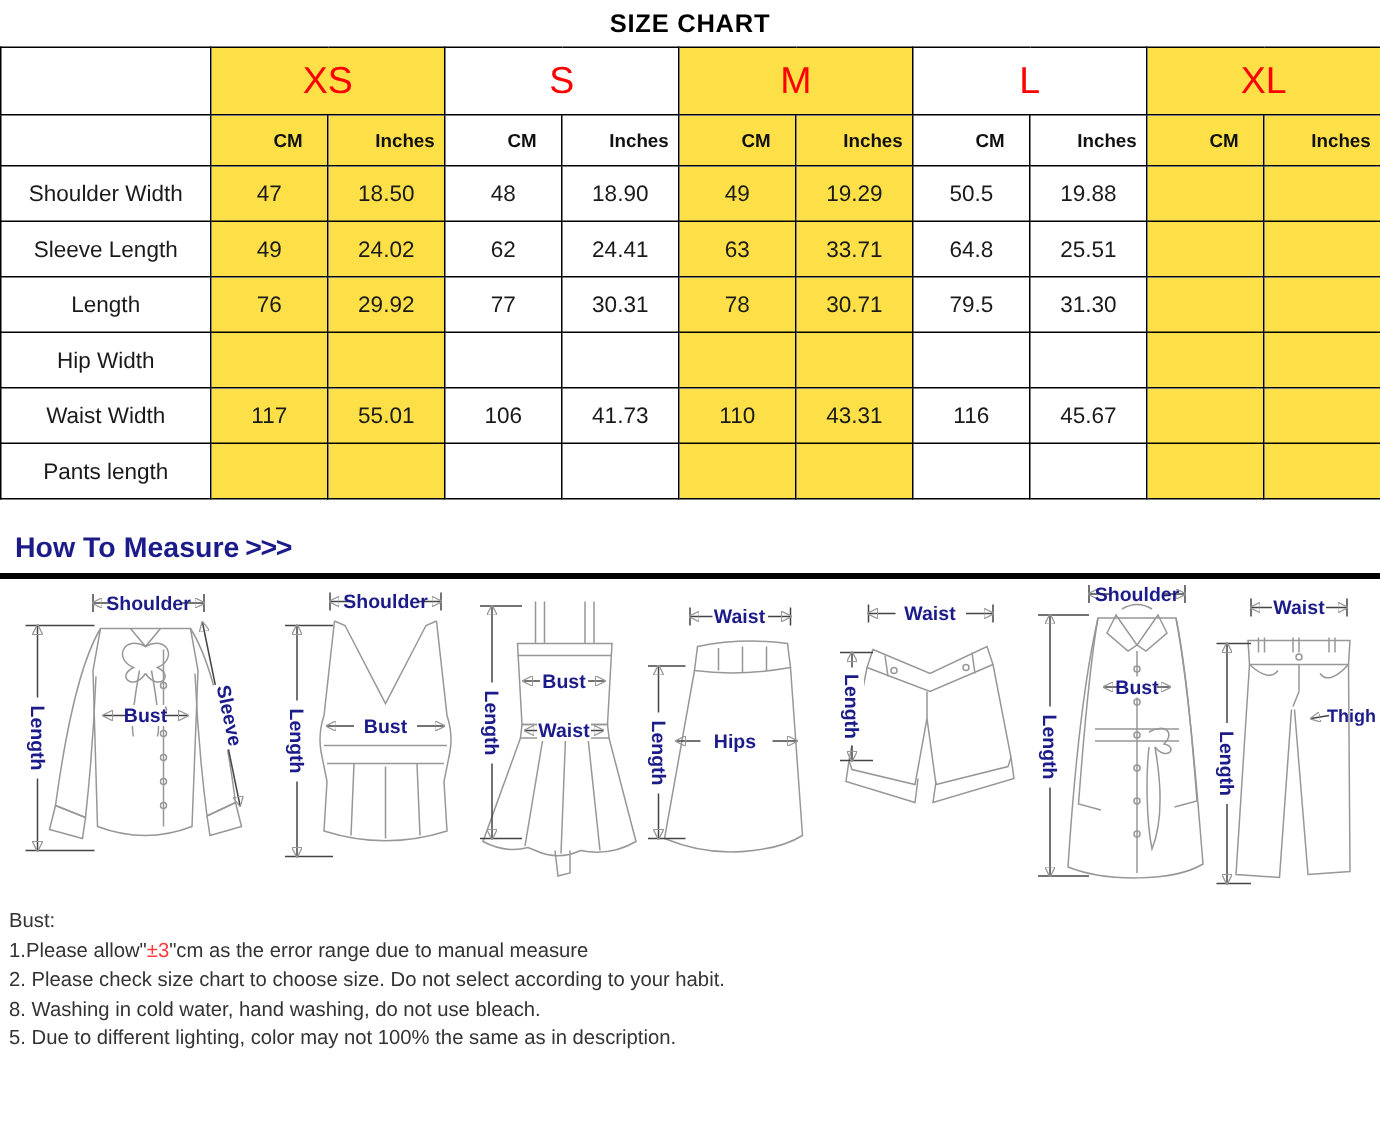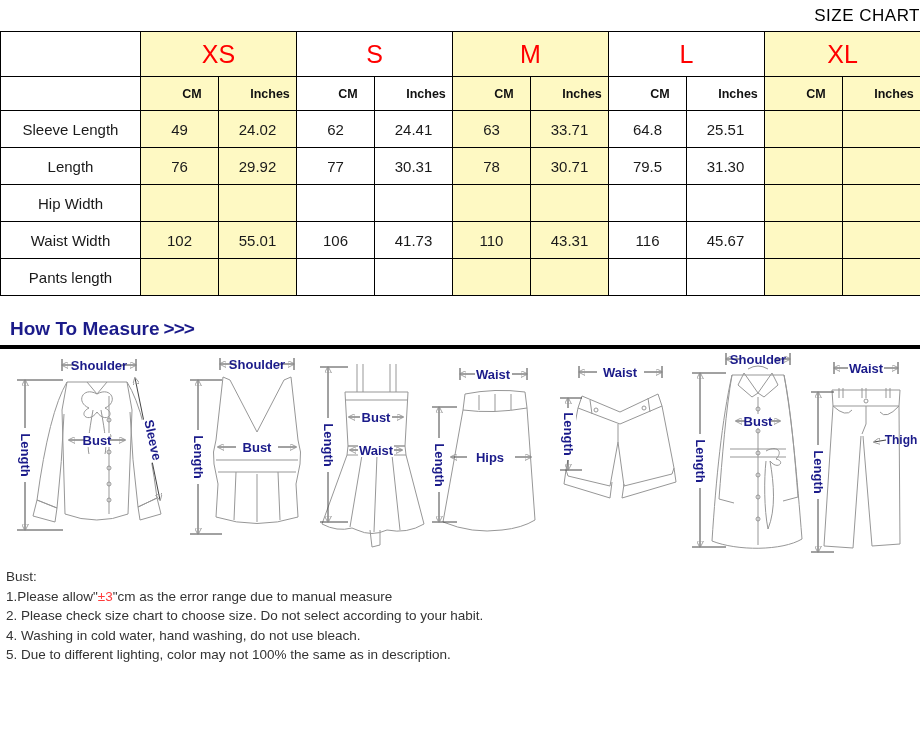--- a/index.html
+++ b/index.html
@@ -1,29 +1,29 @@
 <!DOCTYPE html>
 <html><head>
 <meta charset="utf-8">
 <style>
   html,body { margin:0; padding:0; }
   body {
     width:920px; height:751px; background:#ffffff;
     font-family:"Liberation Sans", sans-serif; color:#000;
     overflow:hidden; position:relative;
   }
-  .title { text-align:right; font-size:17px; font-weight:normal; padding:6px 0 5px; letter-spacing:0.5px; }
+  .title { text-align:center; font-size:17px; font-weight:bold; padding:6px 0 5px; letter-spacing:0.5px; }
 
   table.size { border-collapse:collapse; width:920px; table-layout:fixed; }
   table.size td { border:1px solid #000; text-align:center; vertical-align:middle; padding:0; overflow:hidden; }
   tr.sizes td  { height:44px; font-size:25px; color:#ff0000; }
   tr.units td  { height:33px; font-size:12.5px; font-weight:bold; color:#111;padding-left:25px; }
   tr.data  td  { height:36px; font-size:15px; color:#1a1a1a; }
   td.rowlabel  { font-size:12.5px; color:#111; background:#fff; }
-  .sh { background:#fef9c3; }
+  .sh { background:#fde047; }
 
   .measure-head { margin:22px 0 0 10px; font-size:19px; font-weight:bold; color:#1b1b8a; }
   .measure-head .arrows { letter-spacing:-1px; margin-left:4px; }
   .rule { height:4px; background:#000; margin-top:5px; }
 
   .diagrams { position:relative; height:208px;padding-left:38px; }
   .sketch { position:absolute; }
   .sketch path, .sketch line, .sketch circle, .sketch polyline { fill:none; stroke:#979797; stroke-width:1; }
   .sketch .m  { stroke:#444; }
   .sketch .lbg { fill:#ffffff; stroke:none; }
@@ -73,20 +73,33 @@
     <td>Inches</td>
     <td class="sh">CM</td>
     <td class="sh">Inches</td>
     <td>CM</td>
     <td>Inches</td>
     <td class="sh">CM</td>
     <td class="sh">Inches</td>
   </tr>
 
   <tr class="data">
+    <td class="rowlabel">Shoulder Width</td>
+    <td class="sh">47</td>
+    <td class="sh">18.50</td>
+    <td>48</td>
+    <td>18.90</td>
+    <td class="sh">49</td>
+    <td class="sh">19.29</td>
+    <td>50.5</td>
+    <td>19.88</td>
+    <td class="sh"></td>
+    <td class="sh"></td>
+  </tr>
+  <tr class="data">
     <td class="rowlabel">Sleeve Length</td>
     <td class="sh">49</td>
     <td class="sh">24.02</td>
     <td>62</td>
     <td>24.41</td>
     <td class="sh">63</td>
     <td class="sh">33.71</td>
     <td>64.8</td>
     <td>25.51</td>
     <td class="sh"></td>
@@ -113,21 +126,21 @@
     <td></td>
     <td class="sh"></td>
     <td class="sh"></td>
     <td></td>
     <td></td>
     <td class="sh"></td>
     <td class="sh"></td>
   </tr>
   <tr class="data">
     <td class="rowlabel">Waist Width</td>
-    <td class="sh">102</td>
+    <td class="sh">117</td>
     <td class="sh">55.01</td>
     <td>106</td>
     <td>41.73</td>
     <td class="sh">110</td>
     <td class="sh">43.31</td>
     <td>116</td>
     <td>45.67</td>
     <td class="sh"></td>
     <td class="sh"></td>
   </tr>
@@ -385,15 +398,15 @@
     <rect class="lbg" x="5" y="91" width="15" height="54"></rect>
     <text transform="rotate(90 12 118)" x="12" y="118">Length</text>
   </svg>
 
 </div>
 
 <div class="notes">
   <p>Bust:</p>
   <p><span>1.Please allow"</span><span class="red">±3</span><span>"cm as the error range due to manual measure</span></p>
   <p>2. Please check size chart to choose size. Do not select according to your habit.</p>
-  <p>4. Washing in cold water, hand washing, do not use bleach.</p>
+  <p>8. Washing in cold water, hand washing, do not use bleach.</p>
   <p>5. Due to different lighting, color may not 100% the same as in description.</p>
 </div>
 
 </body></html>

